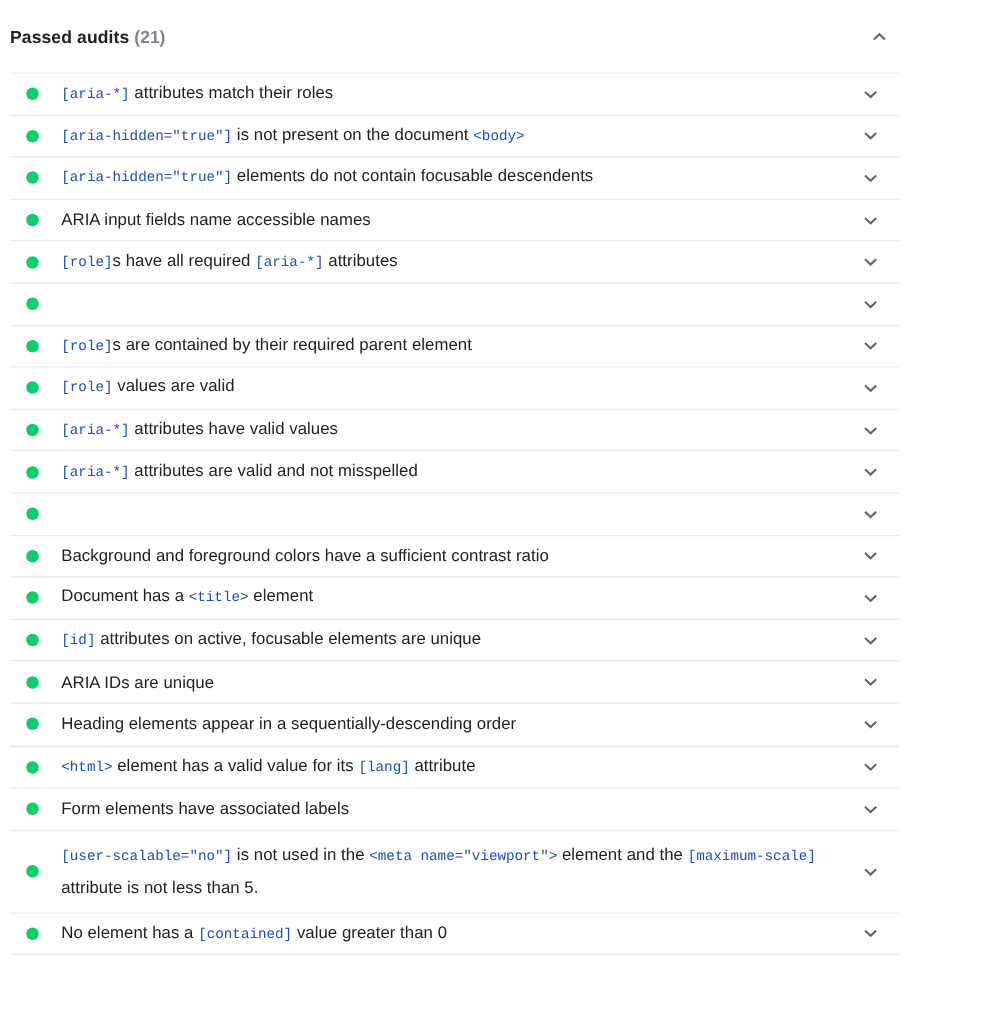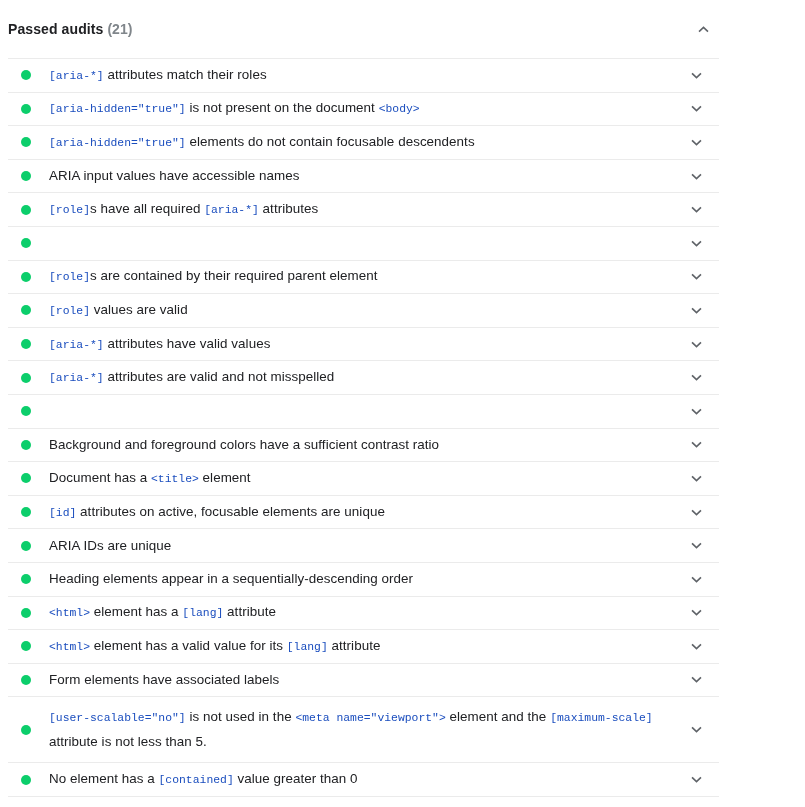--- a/index.html
+++ b/index.html
@@ -171,21 +171,21 @@
         <span class="audit-text"><code class="mono">[aria-hidden="true"]</code> elements do not contain focusable descendents</span>
         <span class="row-toggle">
           <svg class="chev" viewBox="0 0 13 13" aria-hidden="true">
             <path d="M2.6 4.9 L6.5 8.6 L10.4 4.9"></path>
           </svg>
         </span>
       </div>
       <div class="divider"></div>
       <div class="audit-row">
         <span class="dot" style="background: rgb(12, 206, 107);"></span>
-        <span class="audit-text">ARIA input values have accessible names</span>
+        <span class="audit-text">ARIA input fields name accessible names</span>
         <span class="row-toggle">
           <svg class="chev" viewBox="0 0 13 13" aria-hidden="true">
             <path d="M2.6 4.9 L6.5 8.6 L10.4 4.9"></path>
           </svg>
         </span>
       </div>
       <div class="divider"></div>
       <div class="audit-row">
         <span class="dot" style="background: rgb(12, 206, 107);"></span>
         <span class="audit-text"><code class="mono">[role]</code>s have all required <code class="mono">[aria-*]</code> attributes</span>
@@ -297,29 +297,20 @@
       <div class="audit-row">
         <span class="dot" style="background: rgb(12, 206, 107);"></span>
         <span class="audit-text">Heading elements appear in a sequentially-descending order</span>
         <span class="row-toggle">
           <svg class="chev" viewBox="0 0 13 13" aria-hidden="true">
             <path d="M2.6 4.9 L6.5 8.6 L10.4 4.9"></path>
           </svg>
         </span>
       </div>
       <div class="divider"></div>
-      <div class="audit-row">
-        <span class="dot" style="background: rgb(12, 206, 107);"></span>
-        <span class="audit-text"><code class="mono">&lt;html&gt;</code> element has a <code class="mono">[lang]</code> attribute</span>
-        <span class="row-toggle">
-          <svg class="chev" viewBox="0 0 13 13" aria-hidden="true">
-            <path d="M2.6 4.9 L6.5 8.6 L10.4 4.9"></path>
-          </svg>
-        </span>
-      </div>
       <div class="divider"></div>
       <div class="audit-row">
         <span class="dot" style="background: rgb(12, 206, 107);"></span>
         <span class="audit-text"><code class="mono">&lt;html&gt;</code> element has a valid value for its <code class="mono">[lang]</code> attribute</span>
         <span class="row-toggle">
           <svg class="chev" viewBox="0 0 13 13" aria-hidden="true">
             <path d="M2.6 4.9 L6.5 8.6 L10.4 4.9"></path>
           </svg>
         </span>
       </div>

